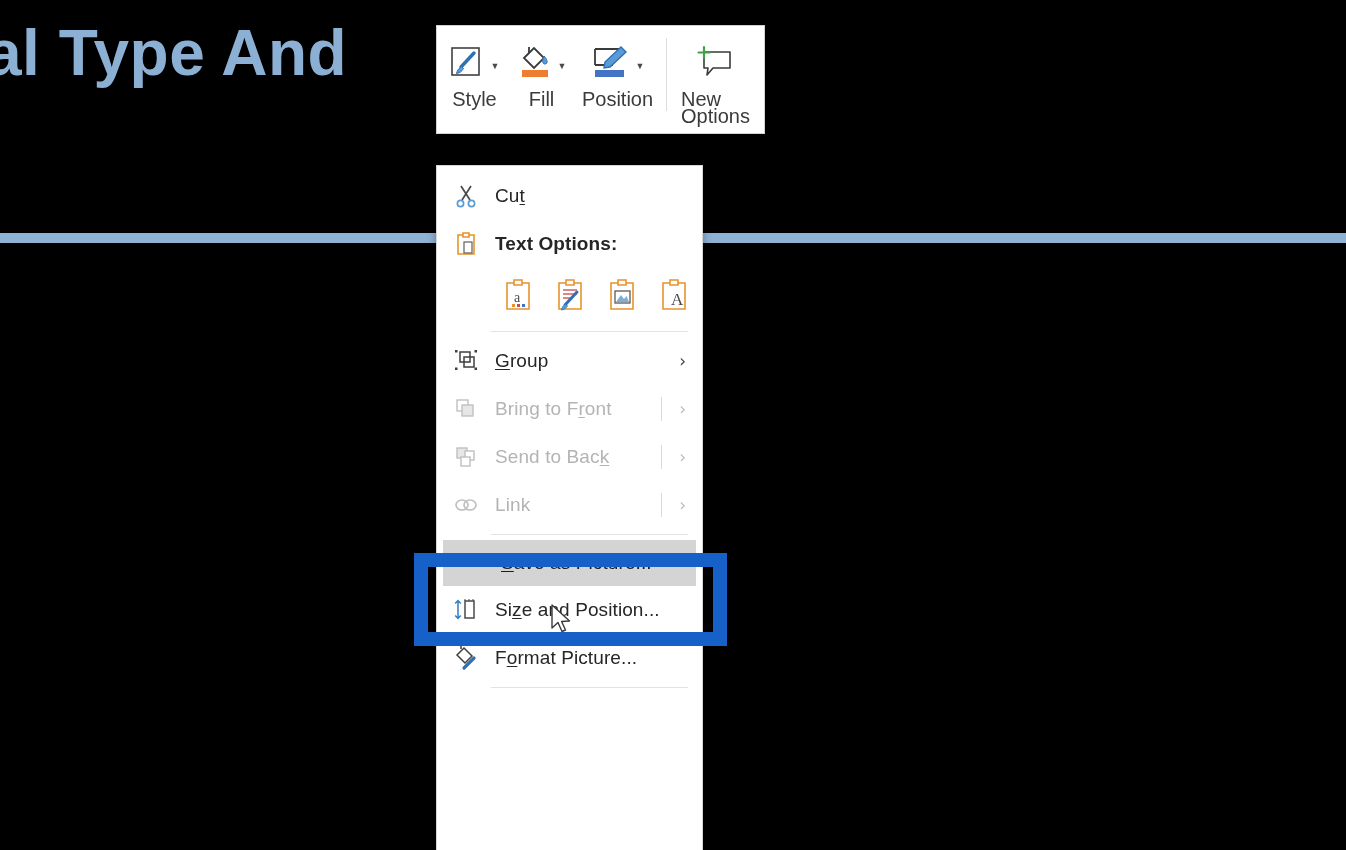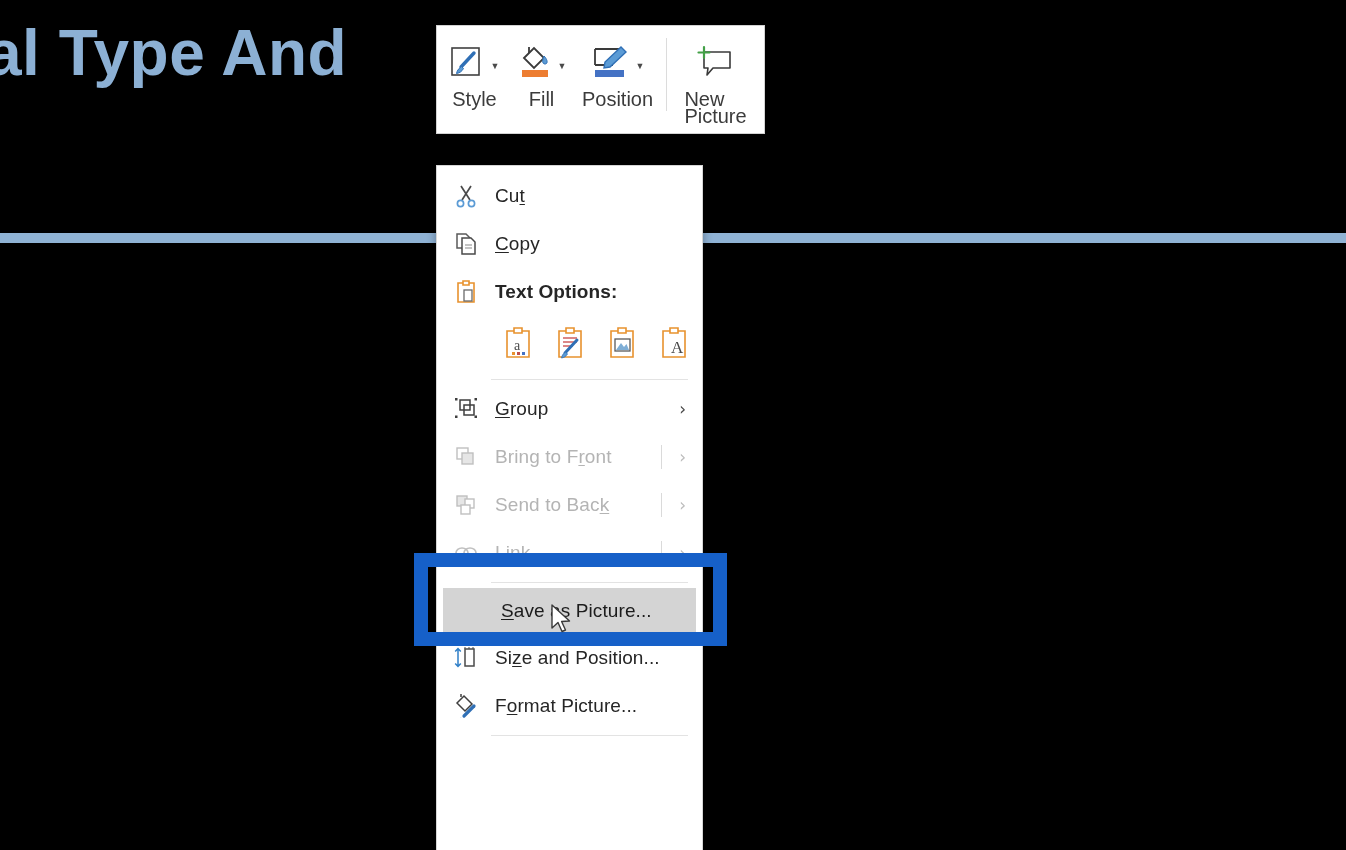--- a/index.html
+++ b/index.html
@@ -240,48 +240,38 @@
 
   <div class="tb-btn wide">
     <div class="glyph">
       <svg width="40" height="36" viewBox="0 0 40 36">
         <path d="M8 7 H34 V23 H17 L11 30 L12 23 H8 Z" fill="#fff" stroke="#3a3a3a" stroke-width="1.6" stroke-linejoin="round"></path>
         <path d="M8 2 V13 M2.5 7.5 H13.5" stroke="#43a047" stroke-width="2.2" stroke-linecap="round"></path>
       </svg>
     </div>
     <div class="caption">
       <span>New</span><br>
-      <span>Picture</span>
+      <span>Options</span>
     </div>
   </div>
 </div>
 
 <div id="context-menu">
 
   <div class="mi">
     <div class="icon-cell">
       <svg width="26" height="26" viewBox="0 0 26 26">
         <path d="M8 3 L17 17 M18 3 L9 17" stroke="#4a4a4a" stroke-width="1.7" fill="none"></path>
         <circle cx="7.5" cy="20.5" r="3.1" fill="none" stroke="#5b9bd5" stroke-width="1.7"></circle>
         <circle cx="18.5" cy="20.5" r="3.1" fill="none" stroke="#5b9bd5" stroke-width="1.7"></circle>
       </svg>
     </div>
     <span class="label">Cu<span class="acc">t</span></span>
   </div>
 
-  <div class="mi">
-    <div class="icon-cell">
-      <svg width="26" height="26" viewBox="0 0 26 26">
-        <path d="M4 3 H13 L17 7 V17 H4 Z" fill="#fff" stroke="#5a5a5a" stroke-width="1.5"></path>
-        <path d="M9 7 H18 L22 11 V23 H9 Z" fill="#fff" stroke="#4a4a4a" stroke-width="1.5"></path>
-        <path d="M12 14 H19 M12 17 H19" stroke="#8a8a8a" stroke-width="1.2"></path>
-      </svg>
-    </div>
-    <span class="label"><span class="acc">C</span>opy</span>
-  </div>
 
   <div class="mi bold">
     <div class="icon-cell">
       <svg width="26" height="26" viewBox="0 0 26 26">
         <path d="M5 4 H21 V23 H5 Z" fill="#fff" stroke="#E8922E" stroke-width="1.6"></path>
         <path d="M10 2 H16 V6 H10 Z" fill="#fff" stroke="#E8922E" stroke-width="1.6"></path>
         <rect x="11" y="11" width="8" height="11" fill="#fff" stroke="#6a6a6a" stroke-width="1.3"></rect>
       </svg>
     </div>
     <span class="label">Text Options:</span>

